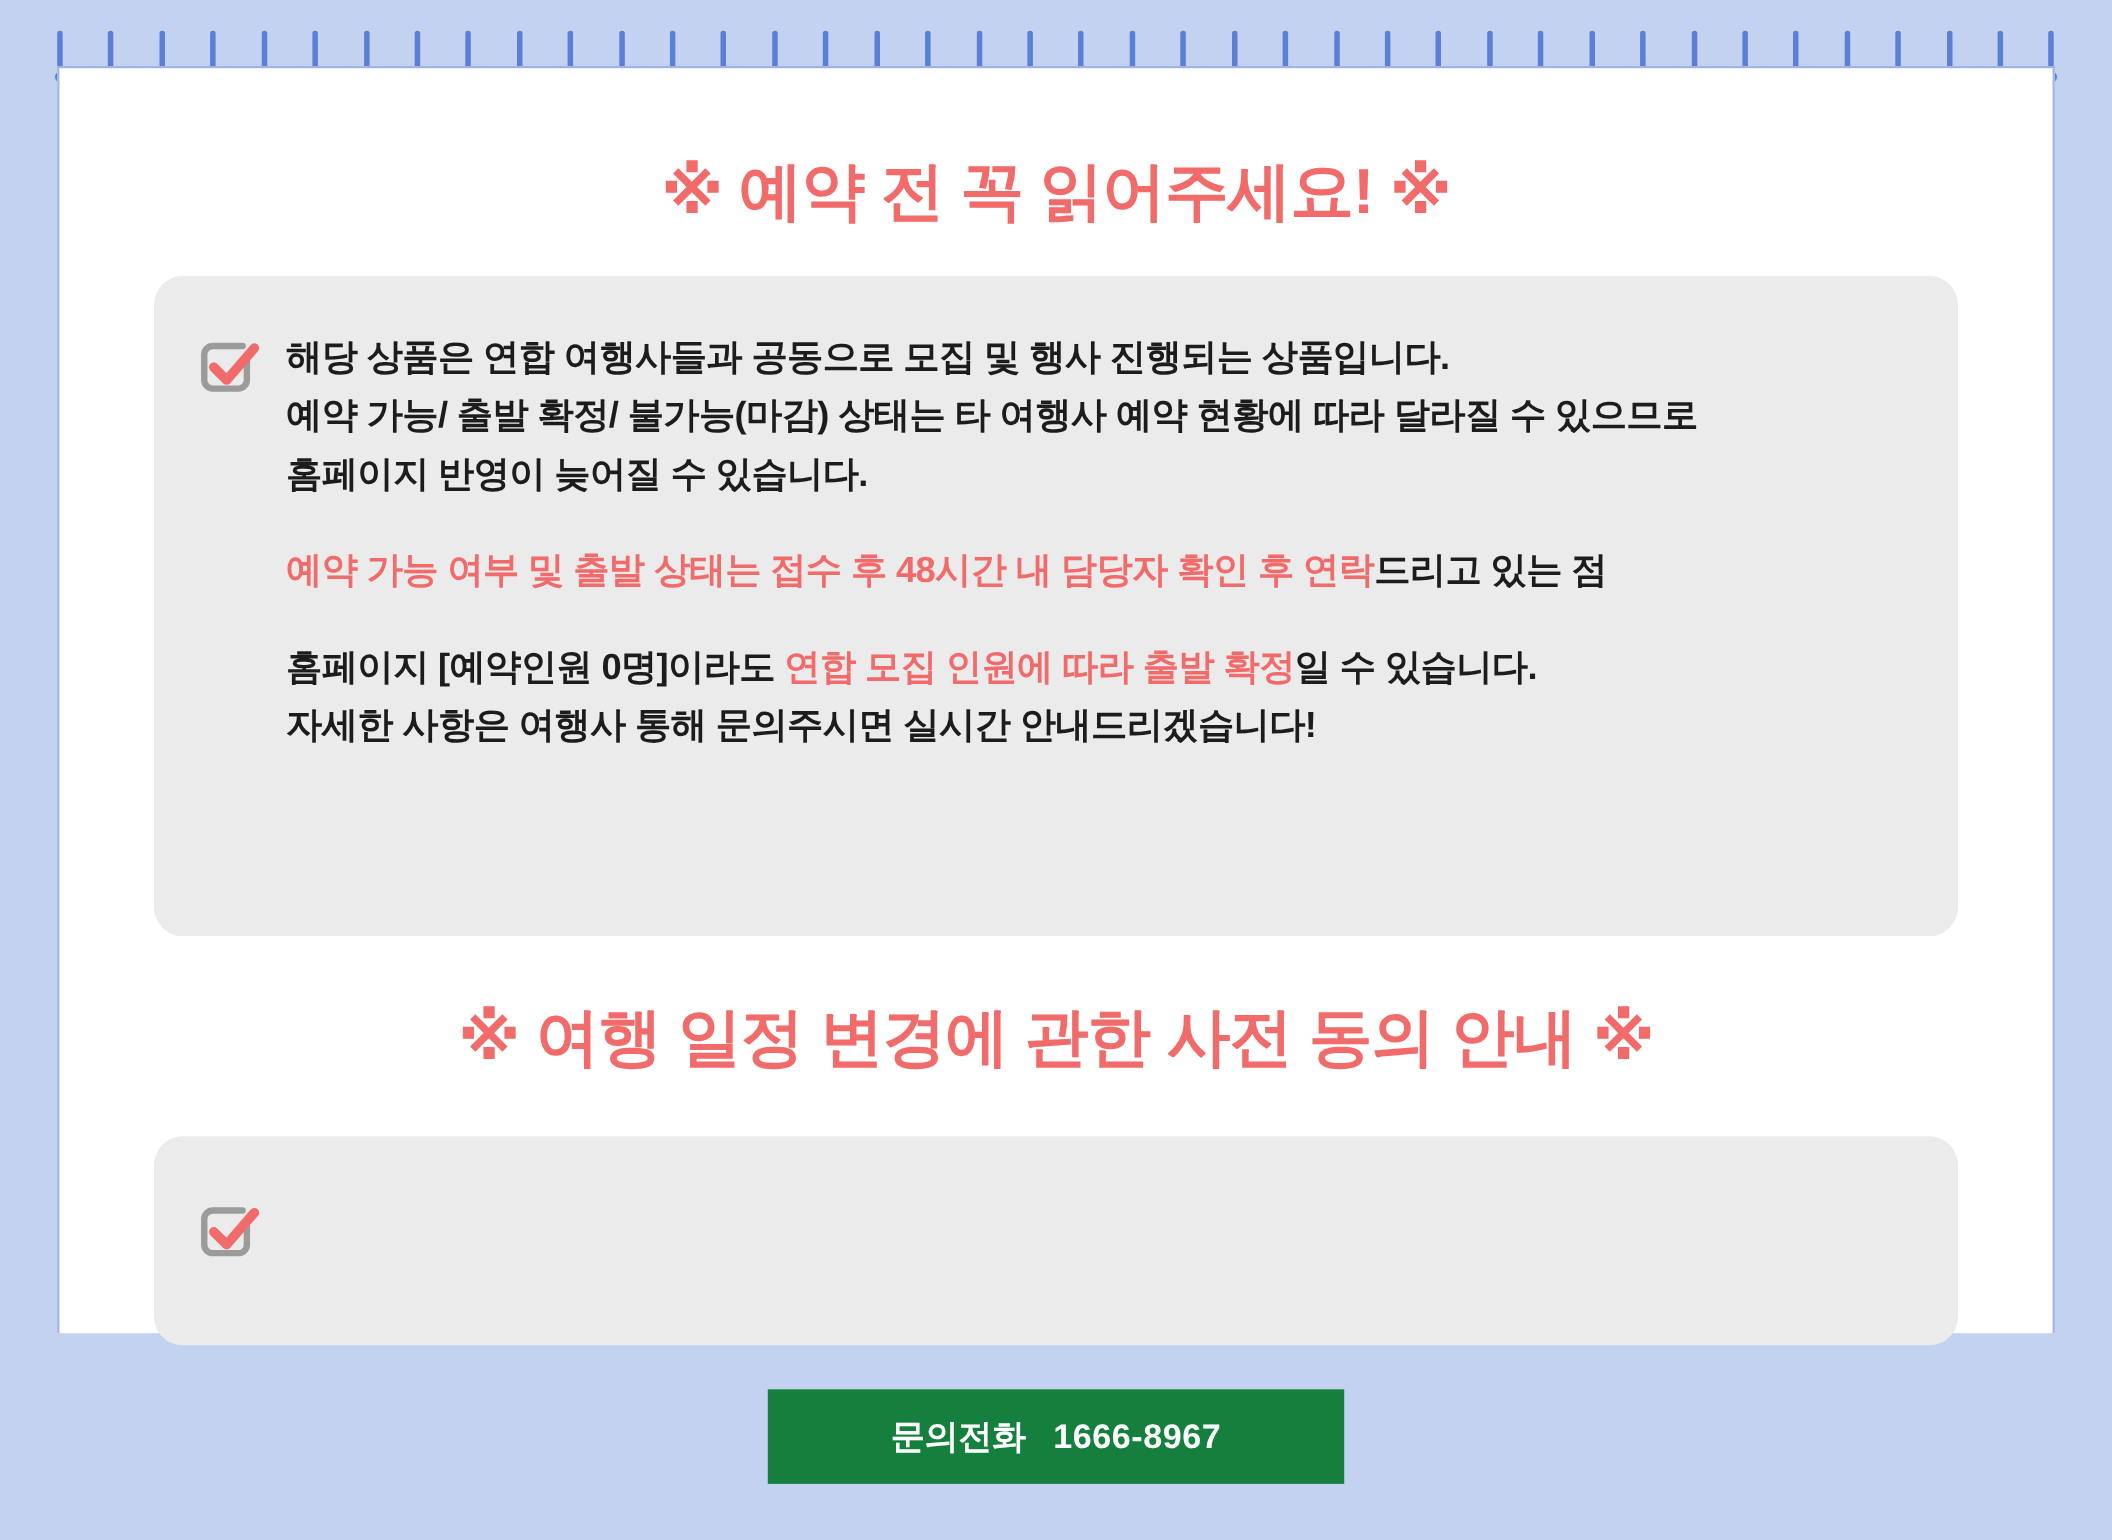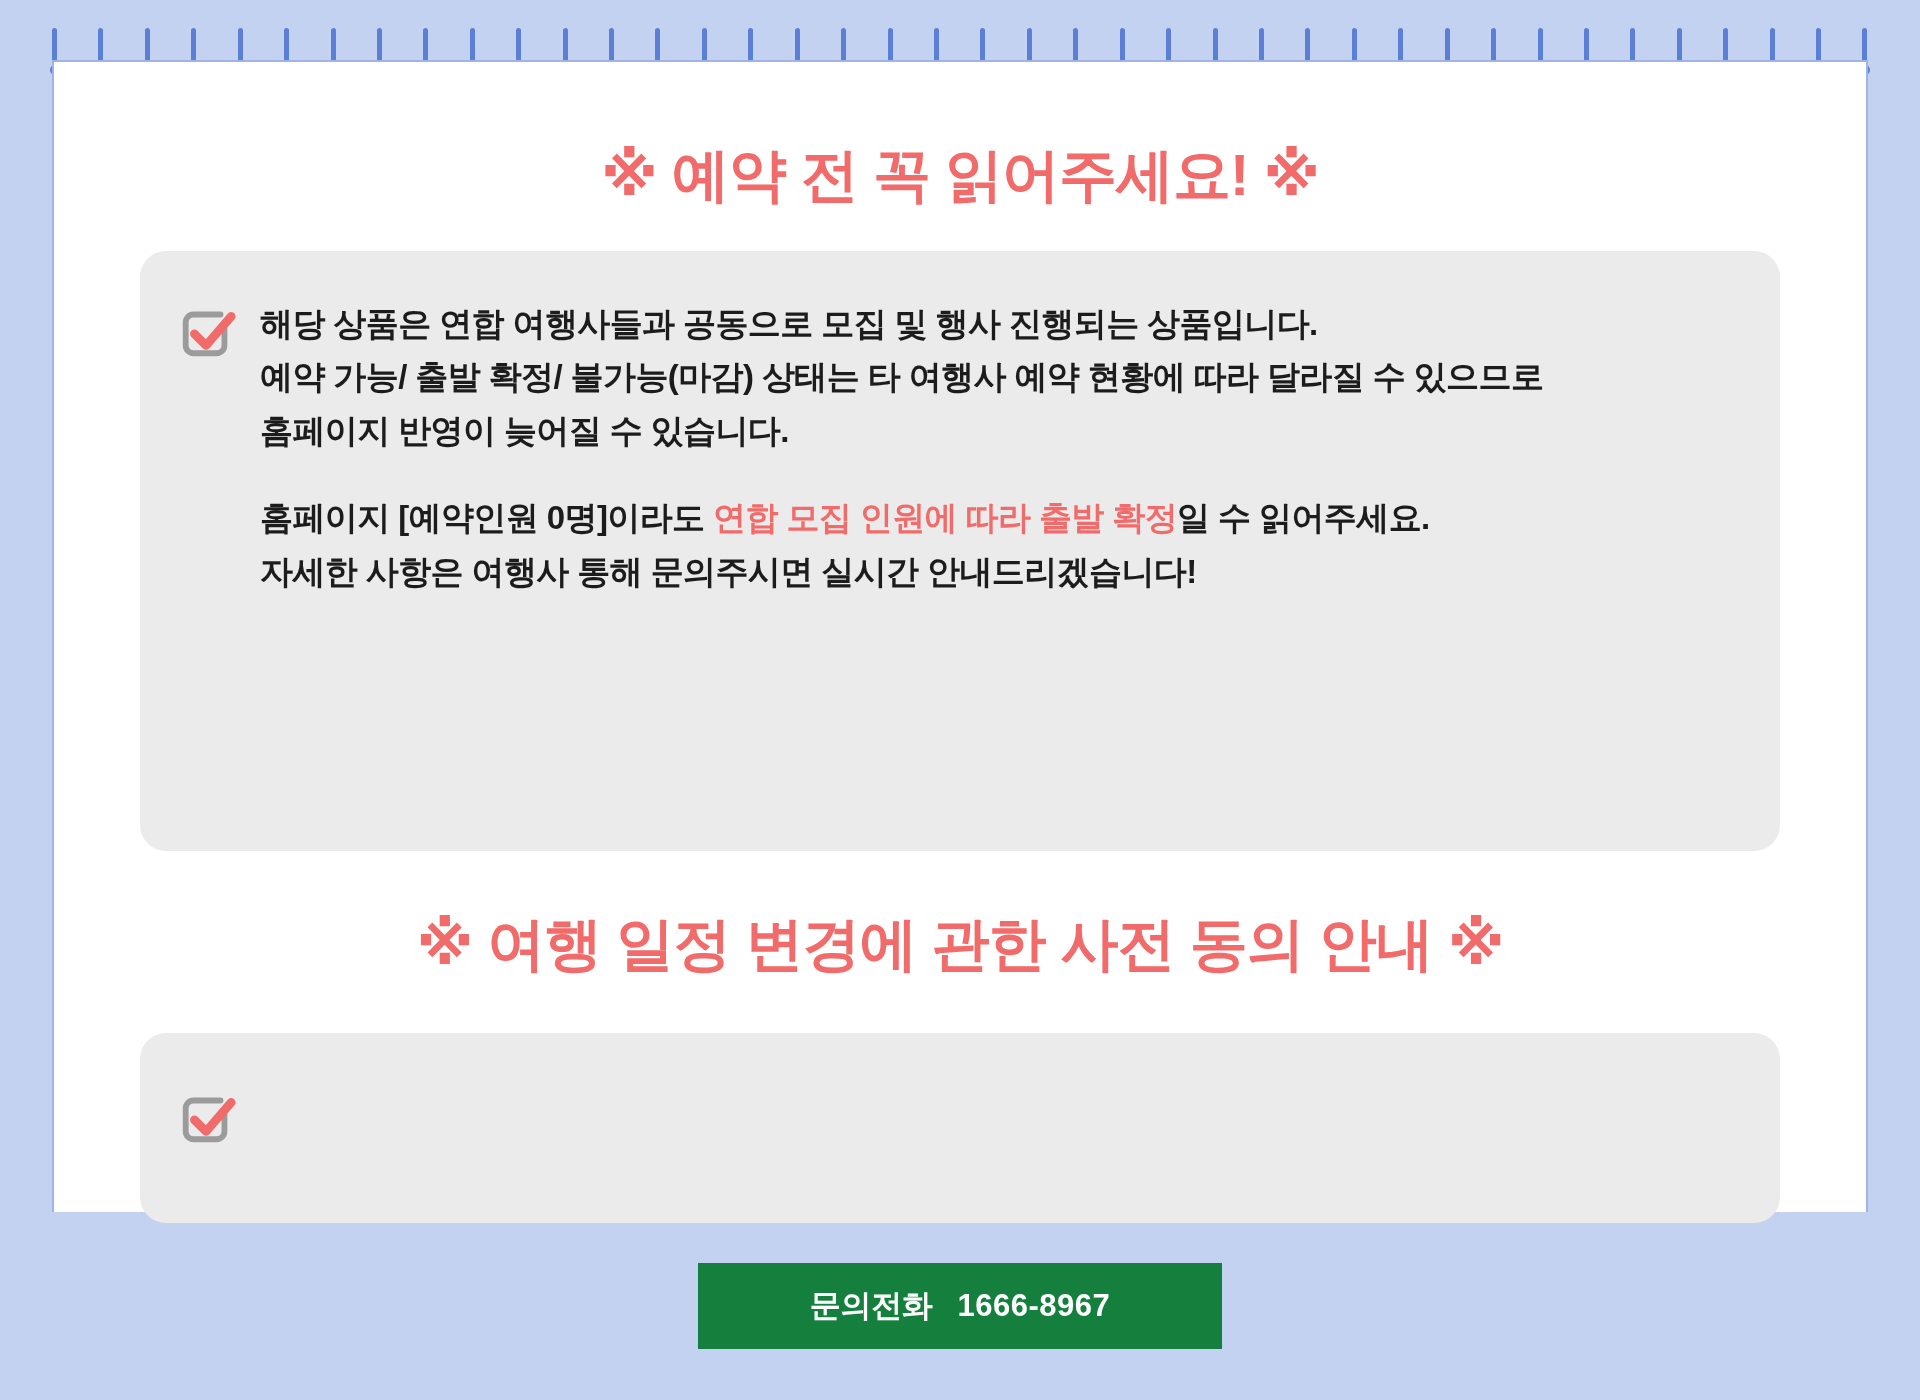--- a/index.html
+++ b/index.html
@@ -196,23 +196,24 @@
           <path d="M19 36 L31 48 L57 18" fill="none" stroke="#F26B6B" stroke-width="9" stroke-linecap="round" stroke-linejoin="round"></path>
         </svg>
       </span>
       <div class="panel-body" id="panel-1-body">
           <div class="para">
             <span class="ln"><span>해당 상품은 연합 여행사들과 공동으로 모집 및 행사 진행되는 상품입니다.</span></span>
             <span class="ln"><span>예약 가능/ 출발 확정/ 불가능(마감) 상태는 타 여행사 예약 현황에 따라 달라질 수 있으므로</span></span>
             <span class="ln"><span>홈페이지 반영이 늦어질 수 있습니다.</span></span>
           </div>
           <div class="para">
-          </div>
-          <div class="para">
-            <span class="ln"><span>홈페이지 [예약인원 0명]이라도 </span><span class="hl">연합 모집 인원에 따라 출발 확정</span><span>일 수 읽어주세요.</span></span>
+            <span class="ln"><span class="hl">예약 가능 여부 및 출발 상태는 접수 후 48시간 내 담당자 확인 후 연락</span><span>드리고 있는 점</span></span>
+          </div>
+          <div class="para">
+            <span class="ln"><span>홈페이지 [예약인원 0명]이라도 </span><span class="hl">연합 모집 인원에 따라 출발 확정</span><span>일 수 있습니다.</span></span>
             <span class="ln"><span>자세한 사항은 여행사 통해 문의주시면 실시간 안내드리겠습니다!</span></span>
           </div>
         </div>
     </div>
 
     <h1 class="section-title" id="title-2">※ 여행 일정 변경에 관한 사전 동의 안내 ※</h1>
 
     <div class="panel" id="panel-2">
       <span class="check-icon">
         <svg viewBox="0 0 64 64" aria-hidden="true">

